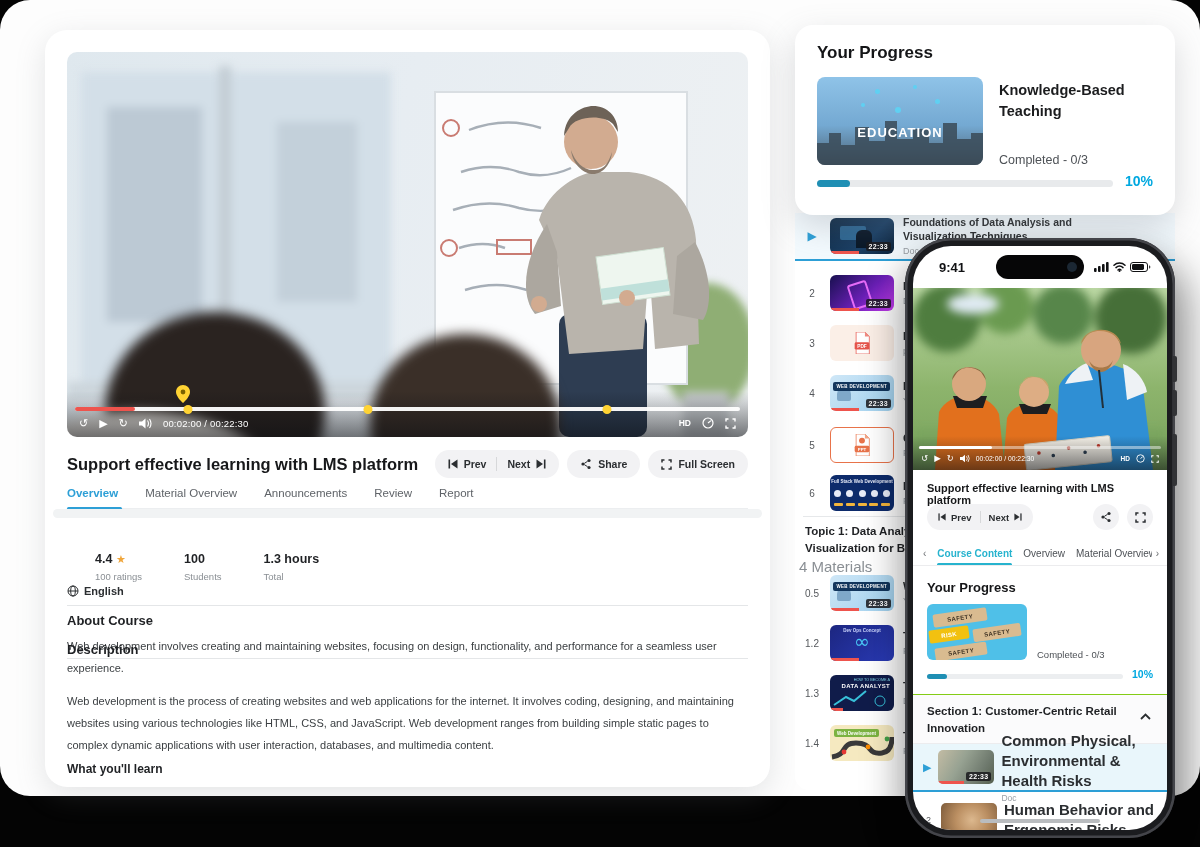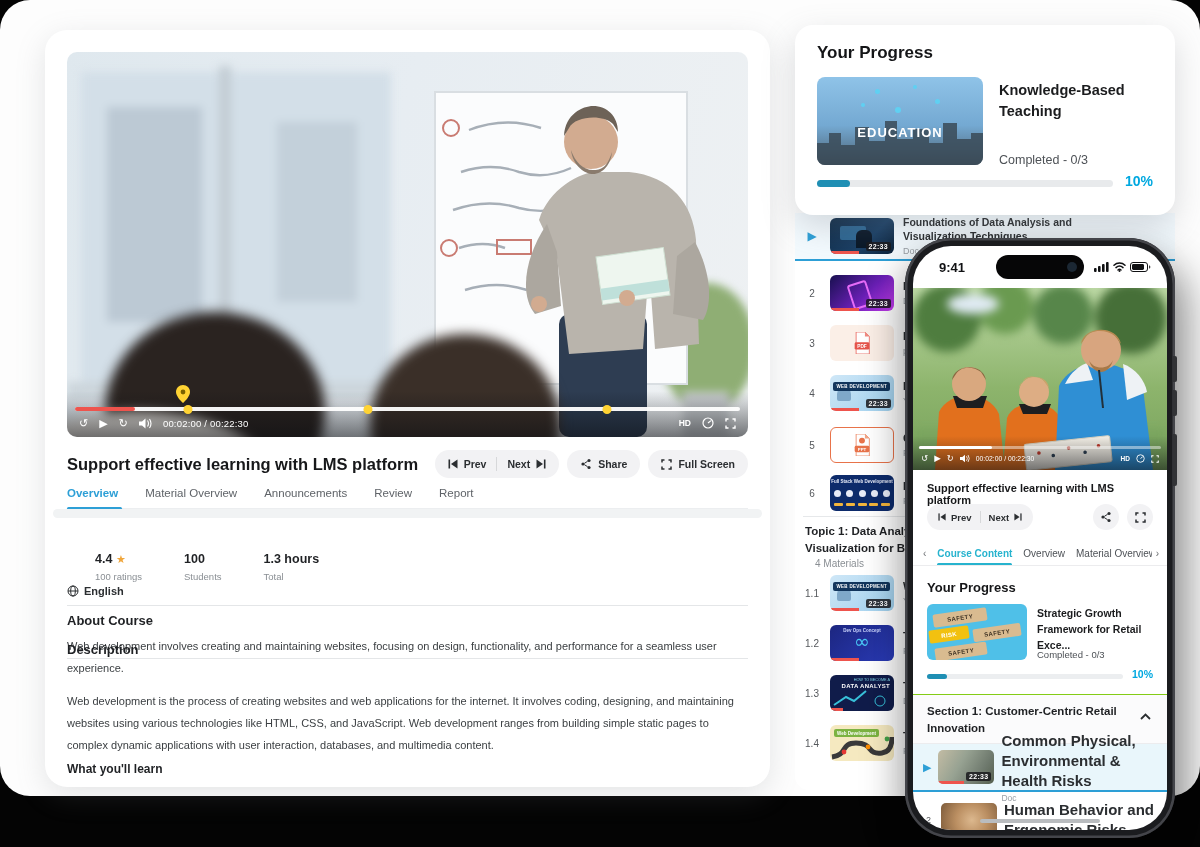--- a/index.html
+++ b/index.html
@@ -87,21 +87,21 @@
   .t-devops{background:linear-gradient(135deg,#1c2680,#2a3bb8);}
   .t-devops .inf{position:absolute;left:0;right:0;top:7px;text-align:center;color:#49c8f5;font-size:19px;font-family:"DejaVu Sans",sans-serif;line-height:1;}
   .t-devops .lbl{position:absolute;left:0;right:0;top:3px;text-align:center;color:#cfd8ff;font-size:4.5px;font-weight:700;}
   .t-analyst{background:#101c4a;}
   .t-analyst .lbl{position:absolute;right:4px;top:8px;color:#fff;font-size:6px;font-weight:800;letter-spacing:.3px;}
   .t-analyst .sub{position:absolute;right:4px;top:3px;color:#7fd6e8;font-size:3.8px;}
   .t-road{background:#f5e9c0;}
   .t-road .chipg{position:absolute;left:4px;top:4px;background:#7cb342;color:#fff;font-size:4.5px;font-weight:700;padding:1.5px 3px;border-radius:2px;}
   .ldiv{position:absolute;left:8px;width:240px;height:1px;background:#e6e8ea;}
   .ltopic{position:absolute;left:10px;width:168px;font-size:11.5px;font-weight:700;color:#1f2124;line-height:1.5;}
-  .lmat{position:absolute;left:20px;font-size:10px;color:#8a8f94;}
+  .lmat{position:absolute;left:4px;font-size:15px;color:#8a8f94;}
   
   .phone{position:absolute;left:905px;top:238px;width:270px;height:600px;background:#1b1c1f;border-radius:46px;z-index:50;
     box-shadow:0 0 0 2.5px #44454a inset,14px 22px 42px rgba(0,0,0,.38),-10px 18px 36px rgba(0,0,0,.22);}
   .pbtn{position:absolute;left:268px;width:4px;background:#323336;border-radius:0 2px 2px 0;}
   .screen{position:absolute;left:8px;top:8px;width:254px;height:584px;background:#fff;border-radius:38px;overflow:hidden;}
   .sb-time{position:absolute;left:26px;top:14px;font-size:13px;font-weight:700;color:#101113;}
   .island{position:absolute;left:83px;top:9px;width:88px;height:24px;background:#060607;border-radius:13px;}
   .island .cam{position:absolute;right:7px;top:7px;width:10px;height:10px;border-radius:50%;background:#1b2733;}
   .sb-icons{position:absolute;right:16px;top:16px;display:flex;gap:4px;align-items:center;}
   .pvideo{position:absolute;left:0;top:42px;width:254px;height:182px;overflow:hidden;
@@ -423,21 +423,21 @@
           <div class="rtitle">Backend Storage Systems</div>
         <div class="rtype">PPT</div>
         </div>
     </div>
 
     <div class="ldiv" style="top:303px"></div>
     <div class="ltopic" style="top:310px">Topic 1: Data Analysis and Visualization for Business</div>
     <div class="lmat" style="top:345px">4 Materials</div>
 
     <div class="lrow" style="top:356px">
-      <span class="rnum">1.1</span>
+      <span class="rnum">0.5</span>
       <div class="thumb t-webdev">
           <span class="person"></span>
         <span class="chip">WEB DEVELOPMENT</span>
         <span class="badge">22:33</span>
           <span class="redstrip"></span>
         </div>
       <div class="rtxt">
           <div class="rtitle">Web Essentials: Getting Started</div>
         <div class="rtype">YouTube</div>
         </div>
@@ -660,21 +660,20 @@
         <span class="pchev" style="position:absolute;right:8px;background:#fff;padding-left:4px">›</span>
       </div>
 
       <div class="pp-h">Your Progress</div>
       <div class="t-safety">
         <span class="plank" style="left:6px;top:7px;width:54px;height:13px">SAFETY</span>
         <span class="plank risk" style="left:2px;top:24px;width:40px;height:13px">RISK</span>
         <span class="plank" style="left:46px;top:22px;width:48px;height:13px">SAFETY</span>
         <span class="plank" style="left:8px;top:41px;width:52px;height:13px">SAFETY</span>
       </div>
-      <div class="pp-title">Strategic Growth Framework for Retail Exce...</div>
       <div class="pp-comp">Completed - 0/3</div>
       <div class="ppbar">
           <div class="fill" style="width:10%"></div>
         </div>
       <div class="ppct">10%</div>
 
       <div class="psec">
         <div class="t">Section 1: Customer-Centric Retail Innovation</div>
         <span style="position:absolute;right:16px;top:18px">
             <svg width="11" height="7" viewBox="0 0 11 7">

